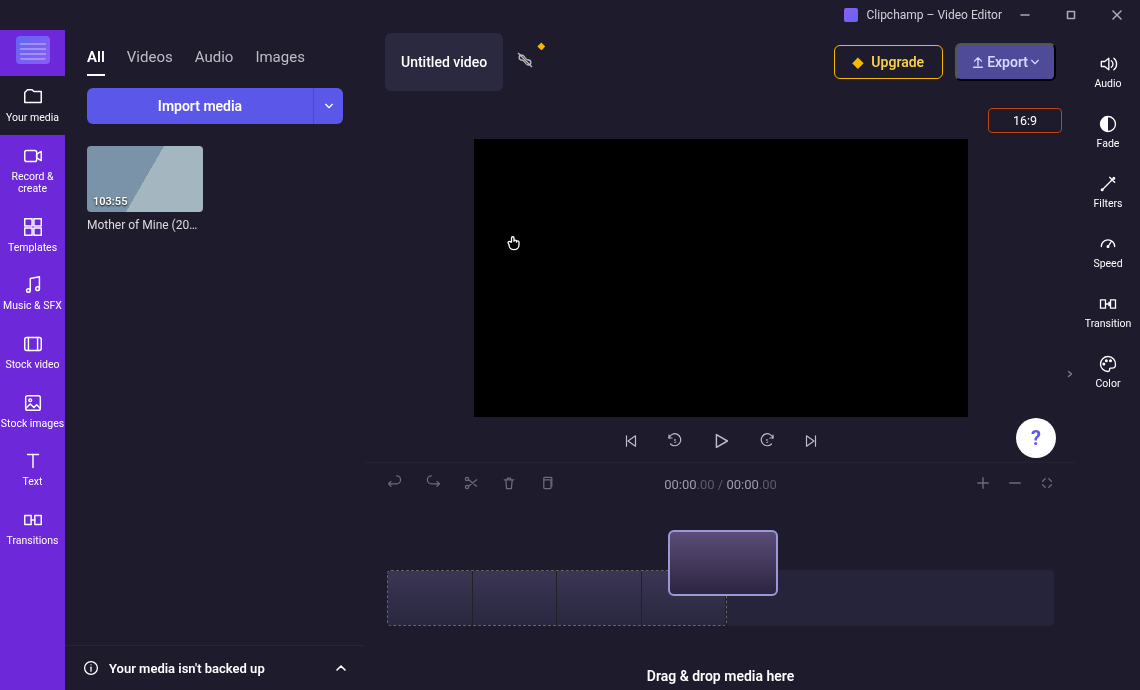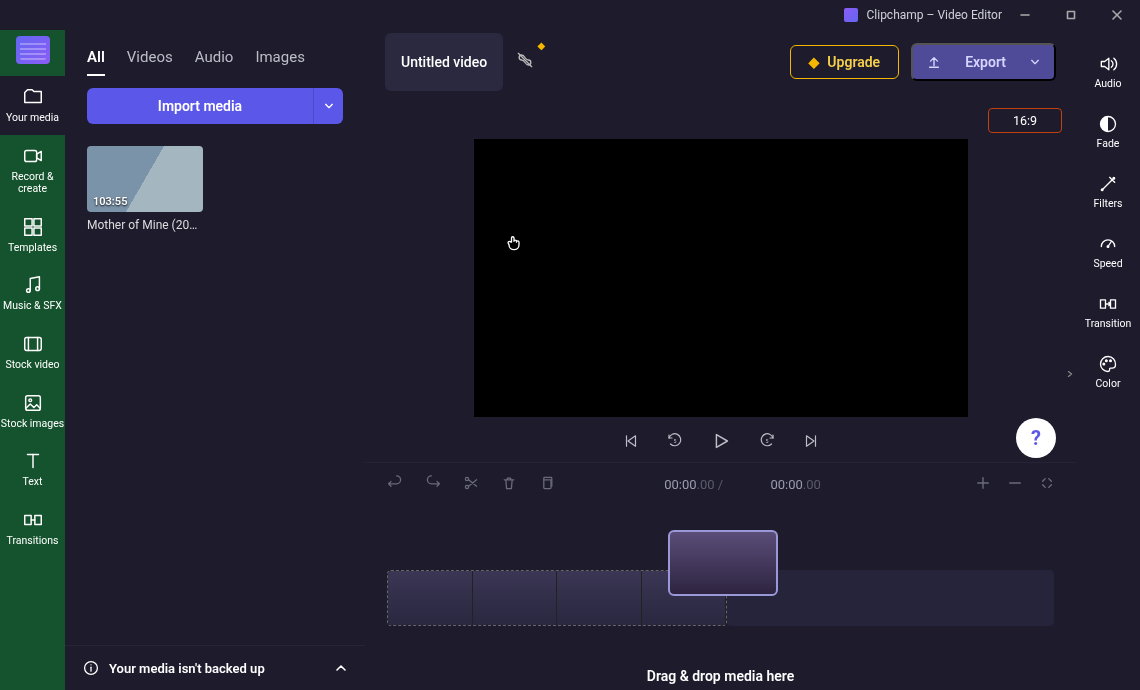--- a/index.html
+++ b/index.html
@@ -10,21 +10,21 @@
   .titlebar-left { display: flex; align-items: center; gap: 8px; font-size: 12px; color: #d0d0d8; }
   .titlebar-logo { width: 14px; height: 14px; background: linear-gradient(135deg,#8b5cf6,#6366f1); border-radius: 2px; }
   .titlebar-ctrls { display: flex; }
   .titlebar-btn { width: 46px; height: 30px; display: flex; align-items: center; justify-content: center; color: #aaa; cursor: pointer; }
   .titlebar-btn svg { width: 10px; height: 10px; }
 
   
   .app { display: flex; height: calc(690px - 30px); }
 
   
-  .rail { width: 65px; background: #14532d; display: flex; flex-direction: column; align-items: center; padding-top: 6px; }
+  .rail { width: 65px; background: #6d28d9; display: flex; flex-direction: column; align-items: center; padding-top: 6px; }
   .rail-logo { width: 34px; height: 28px; background: linear-gradient(135deg,#6366f1,#8b5cf6); border-radius: 4px; margin-bottom: 12px; position: relative; }
   .rail-logo::before { content:''; position:absolute; left:4px; right:4px; top:4px; bottom:4px; background: repeating-linear-gradient(0deg,rgba(255,255,255,.3) 0 2px,transparent 2px 5px); border-radius:2px; }
   .rail-item { width: 65px; display: flex; flex-direction: column; align-items: center; padding: 10px 0; cursor: pointer; color: #fff; font-size: 10.5px; text-align: center; line-height: 1.2; gap: 4px; }
   .rail-item.active { background: #1d1b2c; }
   .rail-item svg { width: 22px; height: 22px; }
 
   
   .panel { width: 300px; background: #1d1b2c; display: flex; flex-direction: column; position: relative; }
   .tabs { display: flex; gap: 22px; padding: 18px 22px 12px; }
   .tab { color: #bdbdc7; font-size: 15px; cursor: pointer; padding-bottom: 8px; }
@@ -46,36 +46,36 @@
 
   
   .center { flex: 1; display: flex; flex-direction: column; background:#17162a; position:relative; }
 
   .topbar { height: 64px; display: flex; align-items: center; padding: 0 20px 0 20px; gap: 12px; background:#1d1b2c; }
   .title-pill { background: #2a2940; color: #fff; padding: 21px 16px; border-radius: 6px; font-size: 14px; font-weight: 500; cursor:pointer; }
   .ai-icon { position:relative; cursor:pointer; color:#bbb; }
   .ai-icon .gem { position:absolute; top:-10px; right:-10px; font-size:10px; color:#f5b700; }
   .topbar-spacer { flex:1; }
   .upgrade-btn { display:flex; align-items:center; gap:8px; border:1px solid #f5b700; color:#f5cf4b; background:transparent; padding:8px 18px; border-radius:6px; font-size:14px; font-weight:600; cursor:pointer; }
-  .export-btn { display:flex; align-items:center; gap:24px; background:#4f4b99; color:#d7d4ff; padding:9px 14px; border-radius:6px; font-size:14px; font-weight:600; cursor:pointer; }
+  .export-btn { display:flex; align-items:center; gap:2px; background:#4f4b99; color:#d7d4ff; padding:9px 14px; border-radius:6px; font-size:14px; font-weight:600; cursor:pointer; }
 
   .stage { flex: 0 0 368px; position: relative; display:flex; align-items:center; justify-content:center; background:#1d1b2c; }
   .canvas { width: 494px; height: 278px; background:#000; position:relative; }
   .hand-cursor { position:absolute; left:30px; top:94px; color:#fff; }
   .ratio-badge { position:absolute; top:14px; right:14px; border:1px solid #c2410c; padding:4px 24px; border-radius:4px; font-size:12.5px; color:#fff; cursor:pointer; }
   .transport { position:absolute; bottom:10px; left:50%; transform:translateX(-50%); display:flex; gap:26px; align-items:center; }
   .transport button { background:none; border:none; color:#bdbdc7; cursor:pointer; display:flex; align-items:center; }
   .transport svg { width:18px; height:18px; }
   .transport .play svg { width:22px; height:22px; }
   .fullscreen-btn { position:absolute; bottom:14px; right:30px; color:#bdbdc7; cursor:pointer; }
   .help-fab { position:absolute; right:20px; bottom:4px; width:40px; height:40px; border-radius:50%; background:#fff; display:flex; align-items:center; justify-content:center; color:#5b57e8; font-size:20px; font-weight:700; cursor:pointer; }
 
   .timeline-tools { height:44px; background:#1d1b2c; border-top:1px solid rgba(255,255,255,.04); display:flex; align-items:center; padding:0 22px; gap:22px; color:#6b6b7d; position:relative; }
   .timeline-tools .timecode { position:absolute; left:50%; transform:translateX(-50%); font-size:13px; font-family:monospace; }
-  .timeline-tools .timecode .cur { color:#9c9cb0;margin-left:44px; }
+  .timeline-tools .timecode .cur { color:#9c9cb0; }
   .timeline-tools .timecode .sub { color:#5b5b6d; }
   .timeline-tools .right { margin-left:auto; display:flex; gap:18px; }
   .tool-btn { background:none; border:none; color:#6b6b7d; cursor:pointer; }
 
   .timeline { flex:1; background:#1d1b2c; position:relative; padding:30px 22px 0; }
   .drop-ghost { position:absolute; left:22px; top:64px; width:340px; height:56px; border:1.5px dashed #666; border-radius:4px; display:flex; overflow:hidden; }
   .drop-ghost .seg { flex:1; background:linear-gradient(180deg,#3a3654 0%,#2a2740 100%); border-right:1px solid #222; }
   .drag-clip { position:absolute; left:303px; top:24px; width:110px; height:66px; border:2px solid #9b98d8; border-radius:6px; background:linear-gradient(180deg,#5a4d78,#2d2440); overflow:hidden; }
   .drag-clip .hand { position:absolute; right:-22px; bottom:-14px; color:#fff; }
   .track-placeholder { position:absolute; left:362px; top:64px; right:22px; height:56px; background:#25243a; border-radius:4px; }

